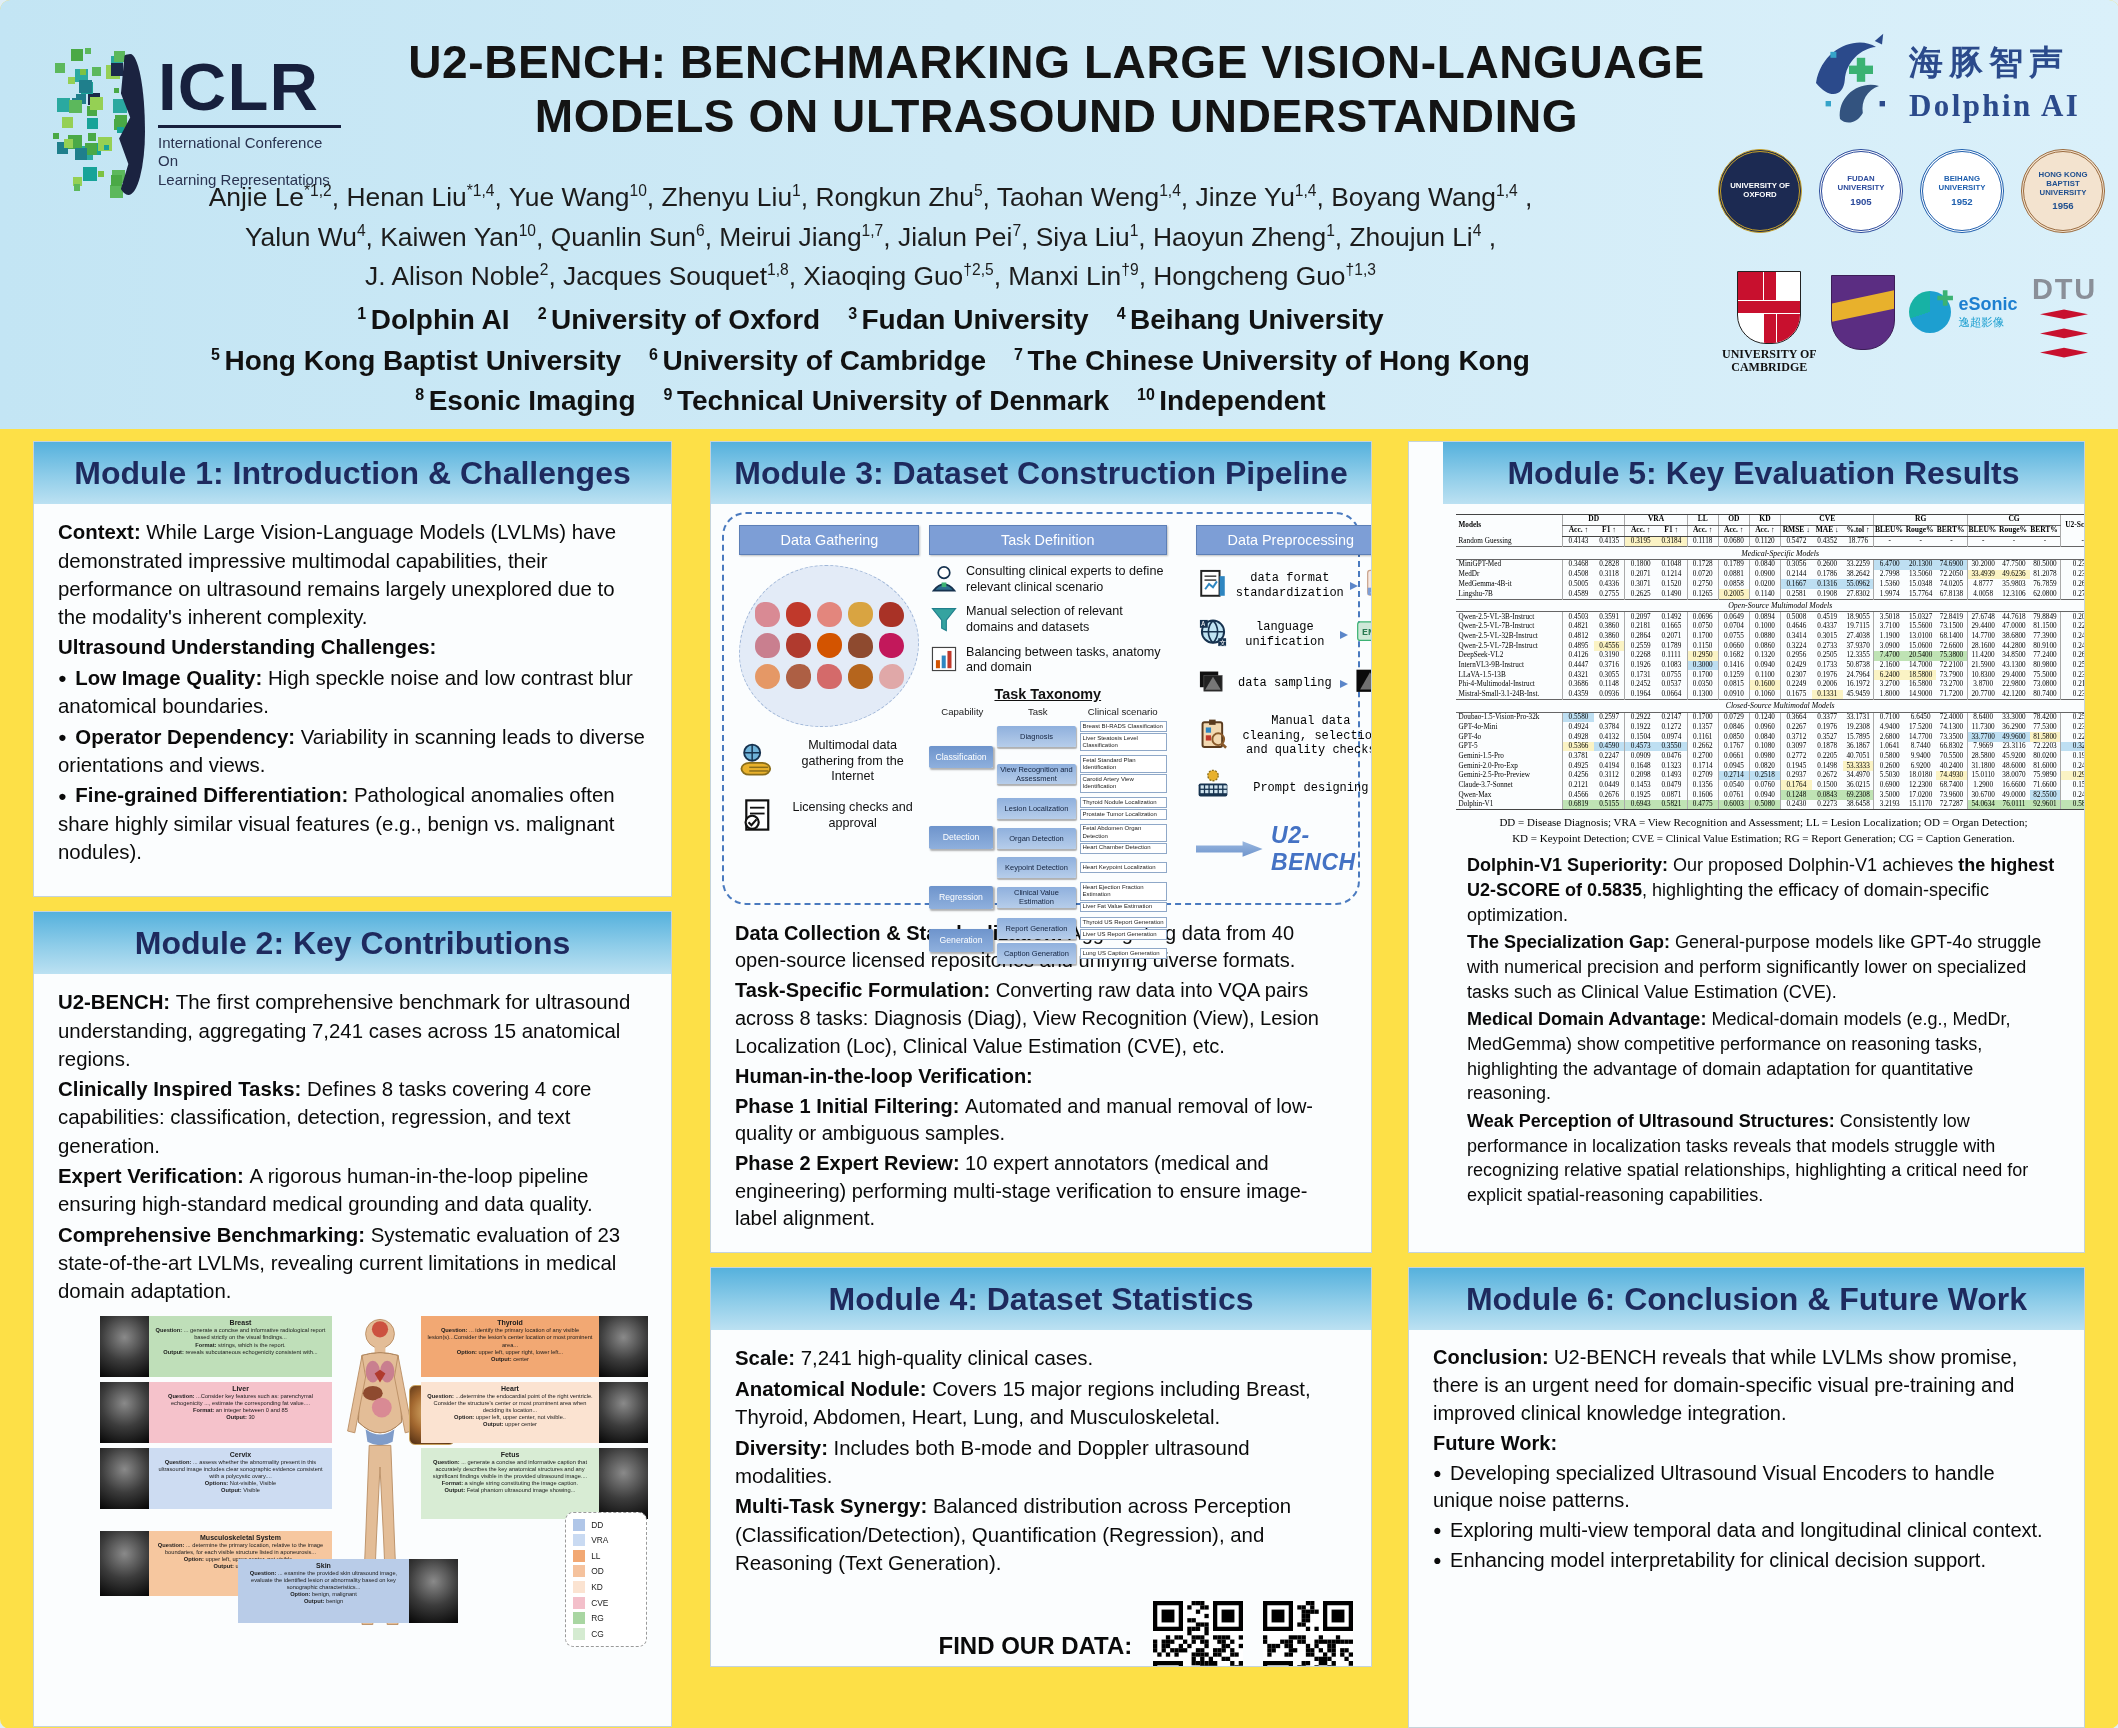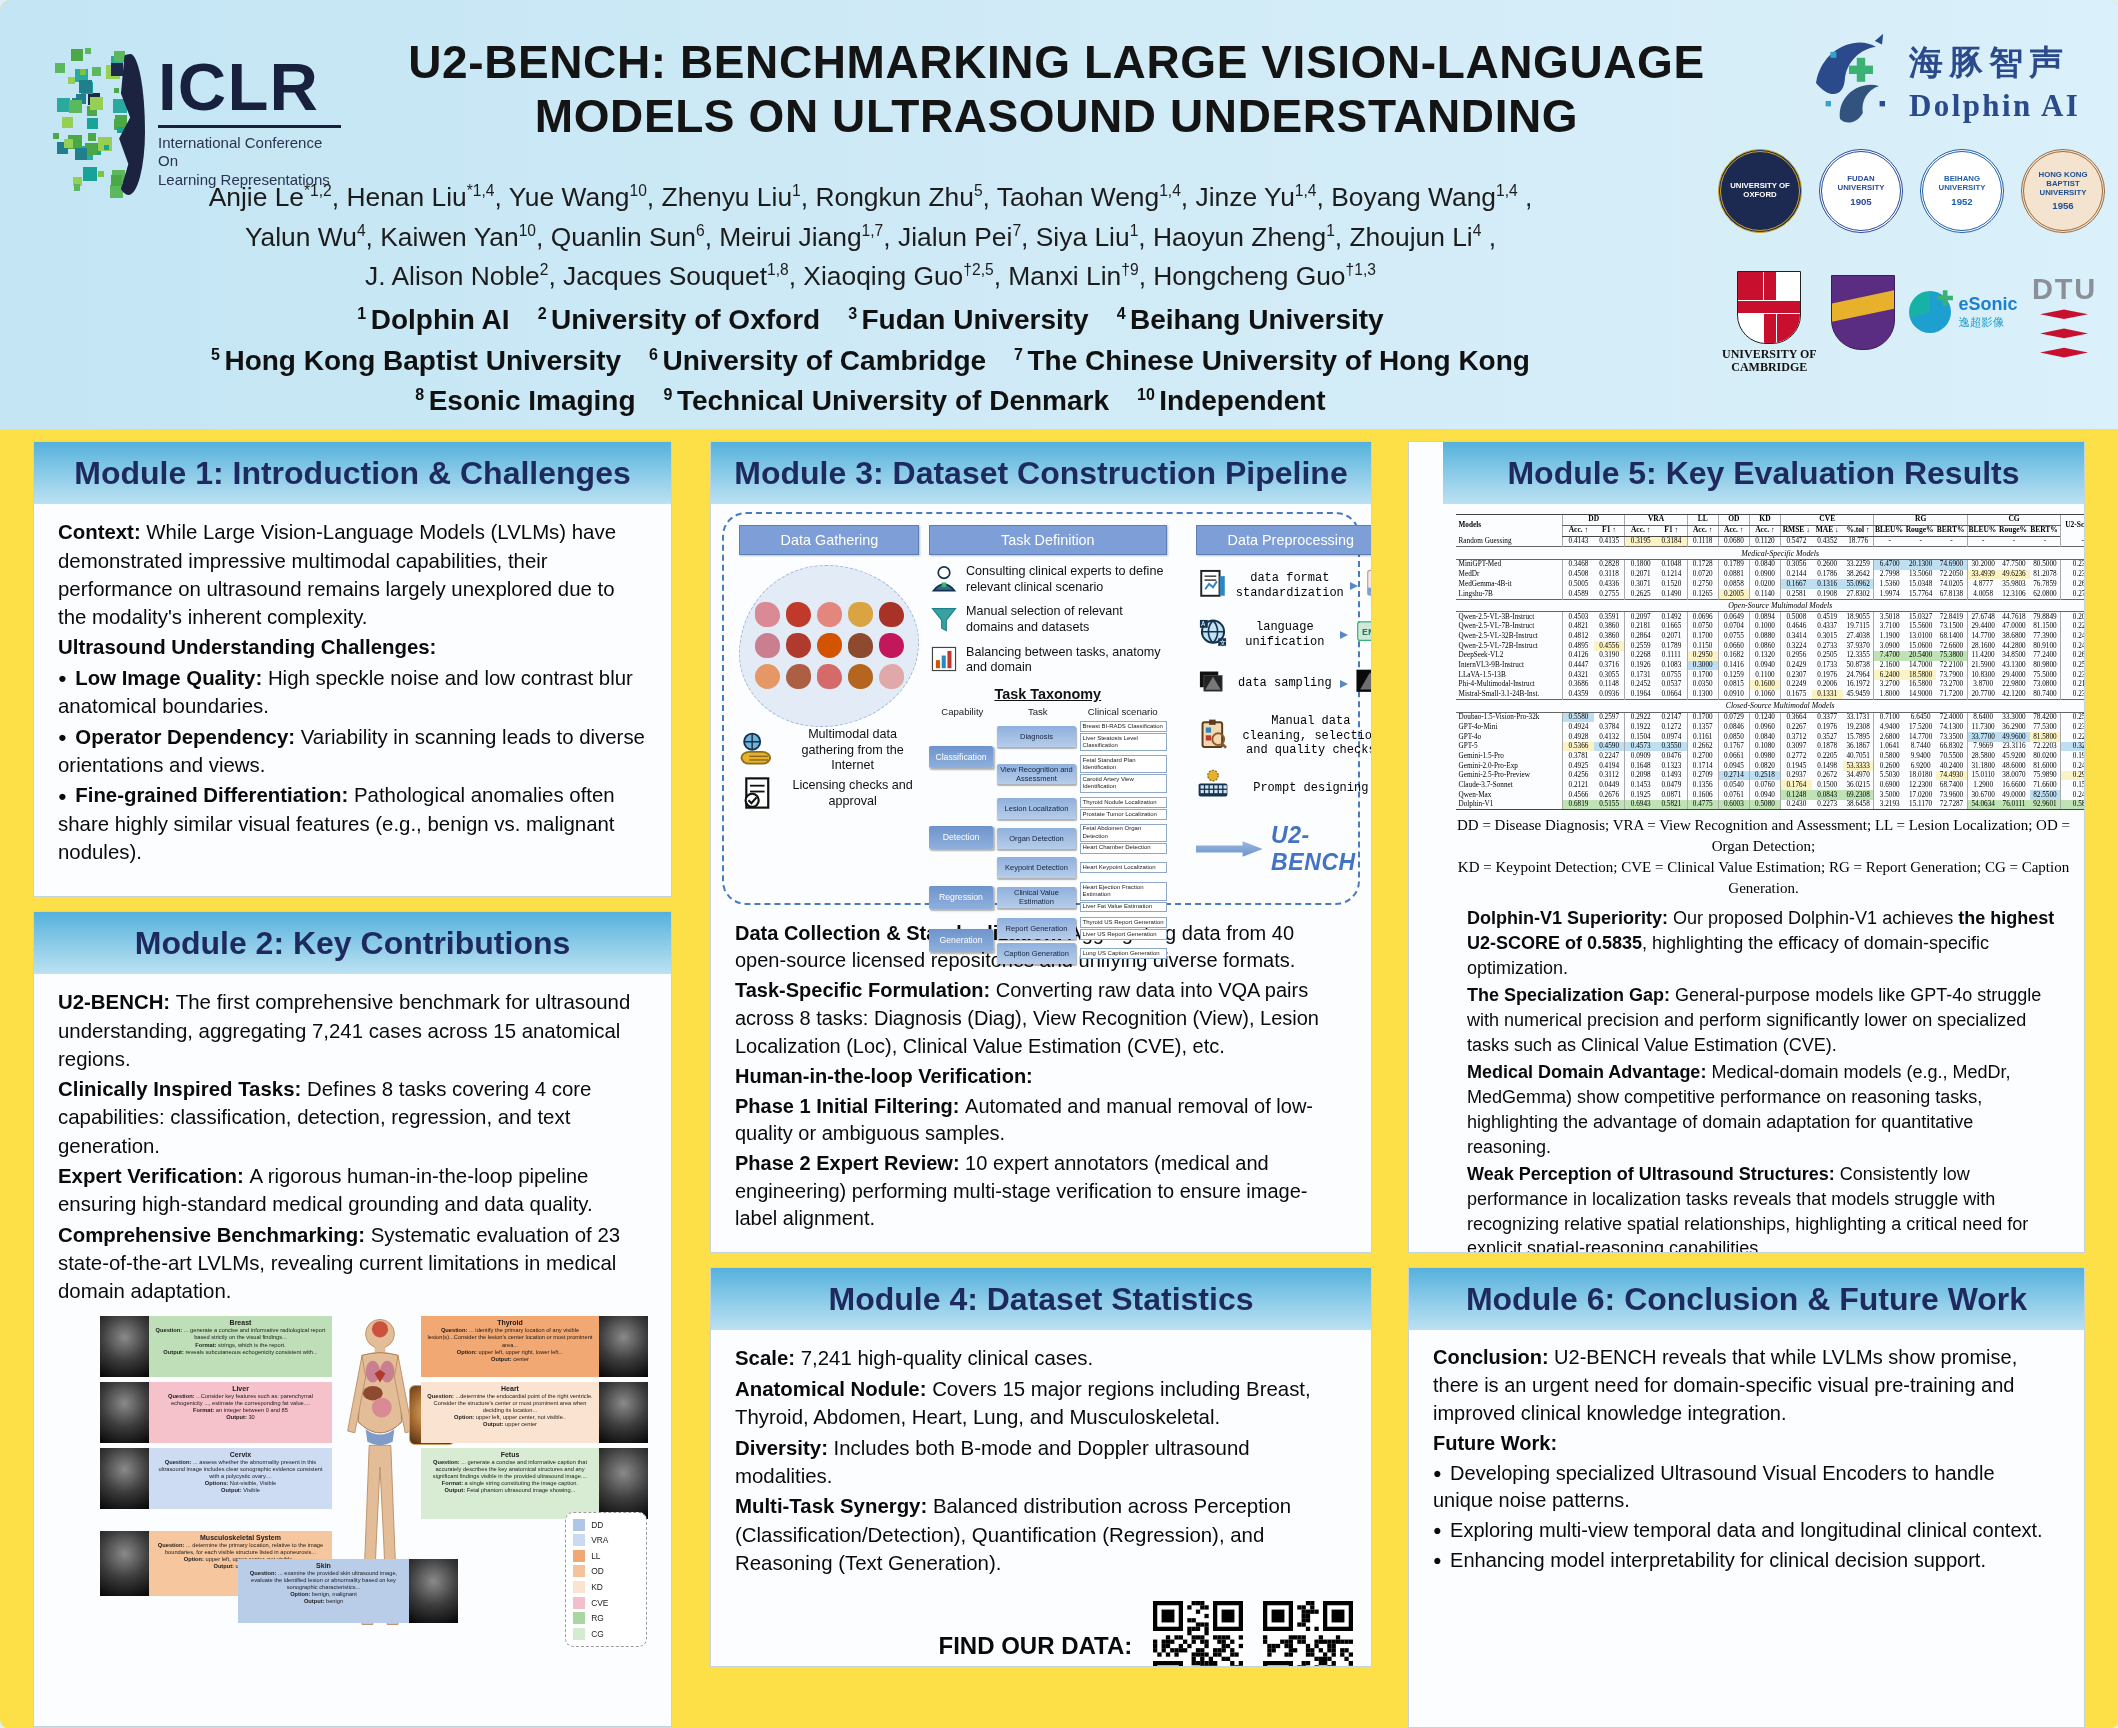--- a/index.html
+++ b/index.html
@@ -45,29 +45,29 @@
   .results th,.results td{padding:0.6px 0.6px;font-size:7.2px;line-height:1.18;text-align:center;overflow:hidden;white-space:nowrap;}
   .results th{font-weight:bold;font-size:7.5px;}
   .results .model{text-align:left;padding-left:2.4px;font-size:7.2px;}
   .results thead tr:first-child th{border-top:1.8px double #444;}
   .results thead tr:first-child th.grp{border-bottom:0.6px solid #666;}
   .results thead tr:last-child th{border-bottom:0.9px solid #444;}
   .results .gs{border-left:0.6px solid #aaa;}
   .results .sect{font-style:italic;font-size:7.8px;border-top:0.9px solid #666;border-bottom:0.9px solid #666;padding:1.2px;font-family:"Liberation Serif",serif;}
   .results tbody tr:last-child td{border-bottom:1.8px double #444;}
   .results .y{background:#fbf3c4;} .results .b{background:#bedff2;} .results .g{background:#bfe3b4;}
-  .tfoot{font-family:"Liberation Serif",serif;font-size:15px;text-align:center;margin-top:4.8px;line-height:1.4;color:#000;}
+  .tfoot{font-family:"Liberation Serif",serif;font-size:11px;text-align:center;margin-top:4.8px;line-height:1.4;color:#000;}
   
   .pipeline{position:relative;margin:8.4px 10.8px;height:389px;border:2.4px dashed #4a7abf;border-radius:24px;}
   .pcol{position:absolute;top:10.8px;}
   .pc1{left:15.6px;width:180px;} .pc2{left:205px;width:238px;} .pc3{left:472px;width:190px;}
   .phead{height:28px;background:#7d9ed6;color:#fff;font-size:14.4px;display:flex;align-items:center;justify-content:center;border:0.6px solid #5d7fb6;box-shadow:1.2px 1.2px 1.8px rgba(0,0,0,.25);}
   .cloud{margin-top:9.6px;height:162px;background:#e3ebf7;border:1.8px dashed #9fb6d8;border-radius:48% 52% 55% 45%/55% 48% 52% 45%;display:flex;flex-wrap:wrap;align-content:center;justify-content:center;gap:6px;padding:9.6px;box-sizing:border-box;}
   .organ{width:25px;height:25px;border-radius:46% 54% 50% 50%;}
-  .pitem{display:flex;align-items:center;gap:8.4px;margin-top:0;}
+  .pitem{display:flex;align-items:center;gap:8.4px;margin-top:11px;}
   .pitem .ptext,.pstep .ptext{font-size:12.6px;line-height:1.25;color:#111;}
   .pstep{display:flex;align-items:center;gap:7.2px;margin-top:8.4px;}
   .ticon{flex:0 0 auto;}
   .tax-title{margin-top:9.6px;text-align:center;font-size:14.4px;font-weight:bold;text-decoration:underline;color:#111;}
   .tax-heads{display:flex;margin-top:3.6px;font-size:9.6px;color:#222;}
   .tax-heads div{text-align:center;}
   .tax-group{display:flex;align-items:center;margin-top:4.8px;gap:3.6px;}
   .cap-box{width:62px;min-height:20.4px;background:linear-gradient(180deg,#6e94cc,#8fb0dd);color:#fff;font-size:8.7px;display:flex;align-items:center;justify-content:center;text-align:center;border-radius:1.8px;box-shadow:1.2px 1.2px 1.8px rgba(0,0,0,.3);padding:1.2px;}
   .task-col{display:flex;flex-direction:column;gap:3.6px;flex:1;}
   .task-row{display:flex;align-items:center;gap:3.6px;}

